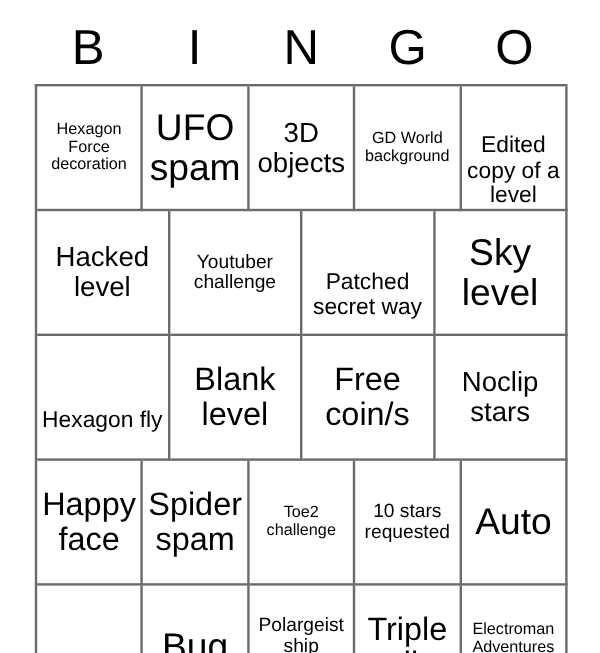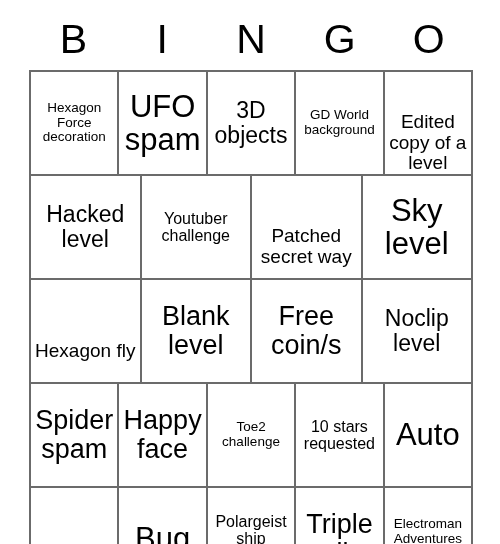--- a/index.html
+++ b/index.html
@@ -125,30 +125,30 @@
       <div class="cell">
           <span class="cell-text fs-m">Hexagon fly</span>
         </div>
       <div class="cell">
           <span class="cell-text fs-xl">Blank level</span>
         </div>
       <div class="cell">
           <span class="cell-text fs-xl">Free coin/s</span>
         </div>
       <div class="cell">
-          <span class="cell-text fs-l">Noclip level</span>
+          <span class="cell-text fs-l">Noclip stars</span>
         </div>
     </div>
 
     <div class="grid-row">
       <div class="cell">
-          <span class="cell-text fs-xl">Spider spam</span>
+          <span class="cell-text fs-xl">Happy face</span>
         </div>
       <div class="cell">
-          <span class="cell-text fs-xl">Happy face</span>
+          <span class="cell-text fs-xl">Spider spam</span>
         </div>
       <div class="cell">
           <span class="cell-text fs-xs">Toe2 challenge</span>
         </div>
       <div class="cell">
           <span class="cell-text fs-s">10 stars requested</span>
         </div>
       <div class="cell">
           <span class="cell-text fs-xxl">Auto</span>
         </div>

